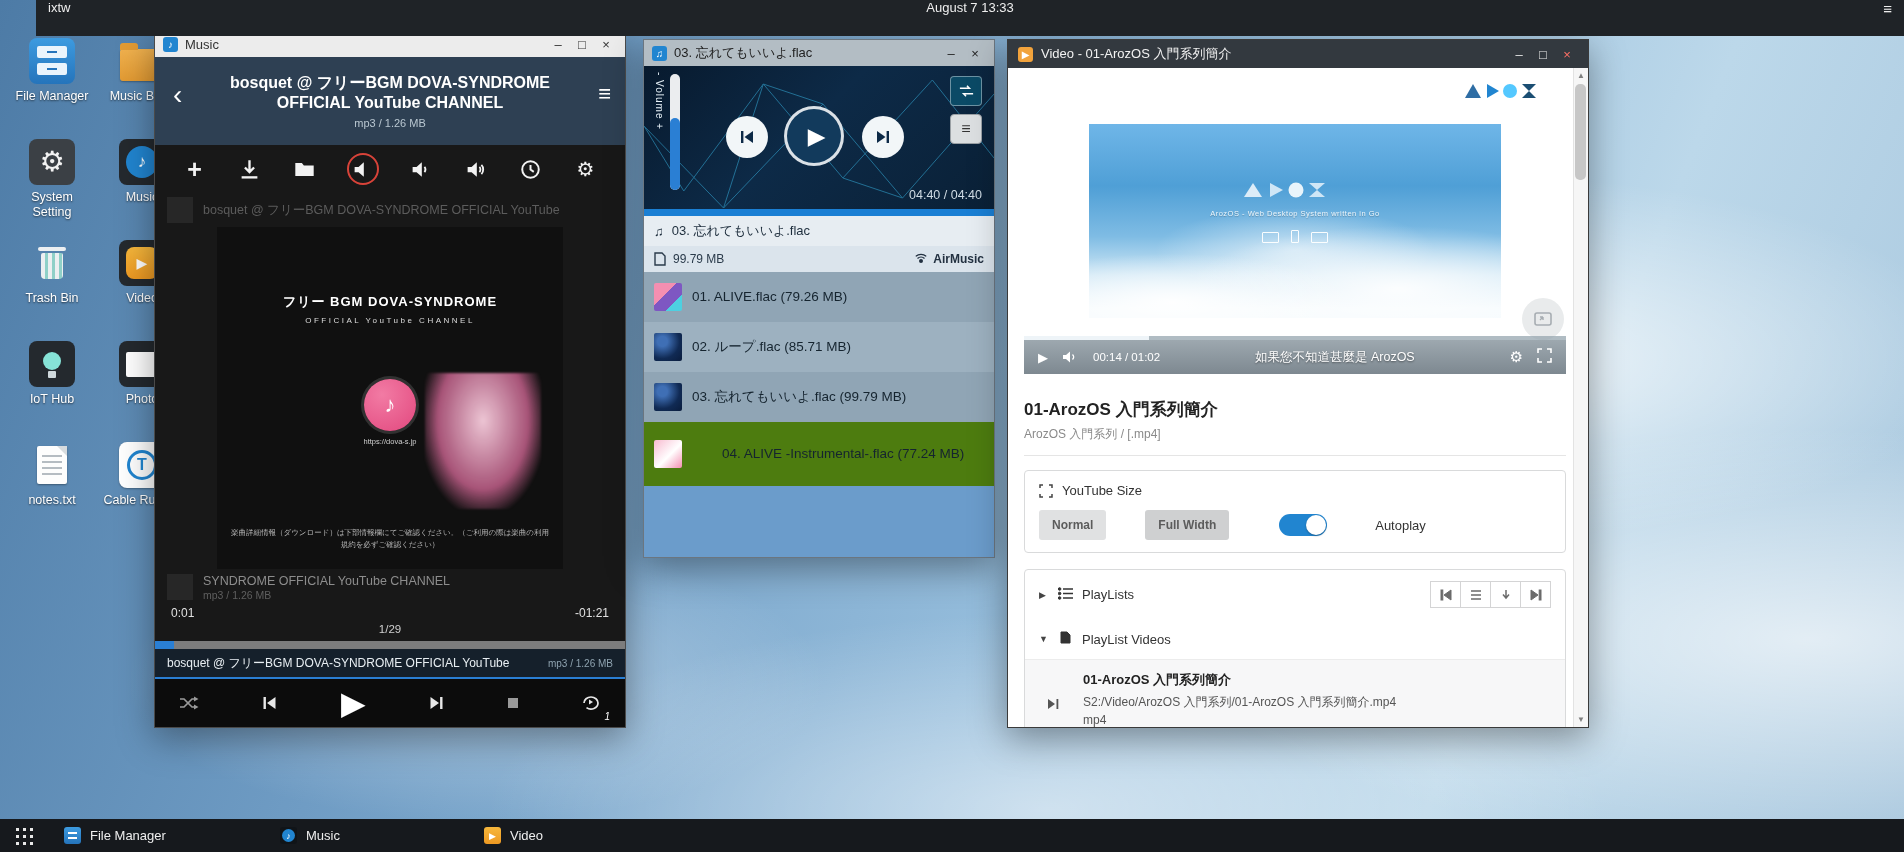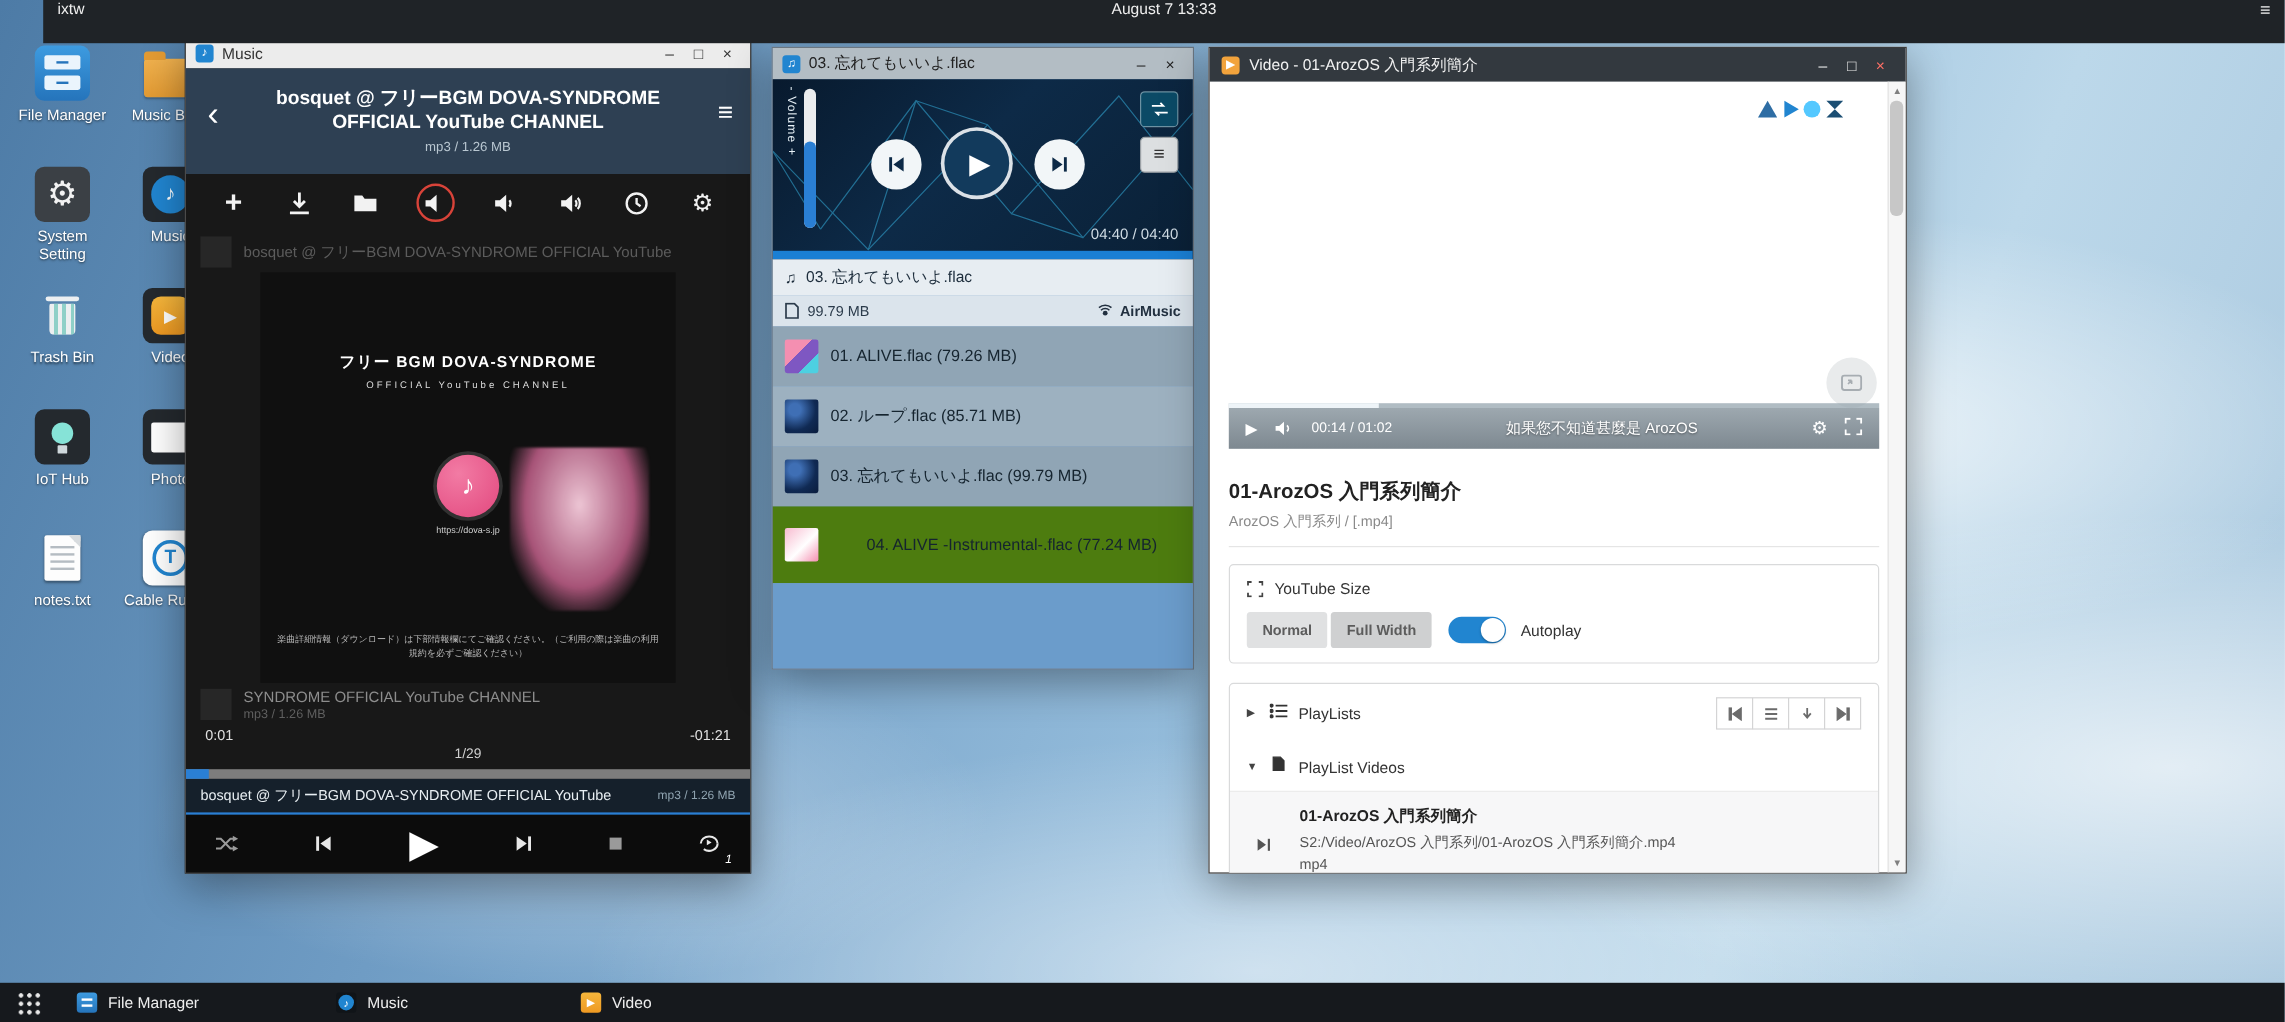--- a/index.html
+++ b/index.html
@@ -185,21 +185,21 @@
 .vtime { font-size:11.5px; }
 .vcaption { margin:0 auto; font-size:12.5px; text-shadow:0 1px 2px rgba(0,0,0,.45); }
 .vgear { font-size:15px; color:#fff; background:none; border:none; }
 .vfs svg { stroke:#fff; fill:none; width:15px; height:15px; }
 .vheading { margin-top:22px; font-size:17px; font-weight:bold; color:#222; }
 .vsub { margin-top:5px; font-size:12px; color:#8a8a8a; padding-bottom:12px; border-bottom:1px solid #e5e5e5; }
 .vcard { border:1px solid #d9dadb; border-radius:4px; margin-top:14px; background:#fff; }
 .sscard { padding:12px 14px; }
 .ss-label { display:flex; gap:9px; align-items:center; font-size:13px; color:#333; }
 .ss-label svg { stroke:#444; fill:none; width:14px; height:14px; }
-.ss-controls { display:flex; align-items:center; margin-top:12px; }
+.ss-controls { display:flex; align-items:center; margin-top:12px;gap:36px; }
 .ss-btn { font-size:12px; font-weight:bold; color:#5c5c5c; background:#e0e1e2; border:none; padding:8px 13px; border-radius:3px; }
 .ss-btn.fw { background:#cfd0d1; margin-left:3px; }
 .toggle { width:48px; height:22px; border-radius:11px; background:#2185d0; position:relative; margin-left:14px; border:none; }
 .toggle .knob { position:absolute; right:1px; top:1px; width:20px; height:20px; border-radius:50%; background:#fff; box-shadow:0 1px 2px rgba(0,0,0,.3); }
 .ss-autoplay { margin-left:12px; font-size:13px; color:#333; }
 .plcard { margin-top:16px; }
 .pl-row { display:flex; align-items:center; gap:9px; padding:11px 14px; }
 .caret { font-size:9px; color:#444; width:10px; }
 .pl-ic svg { width:15px; height:13px; fill:#333; stroke:#333; }
 .pl-label { font-size:13px; color:#333; }
@@ -520,20 +520,37 @@
     <span class="vbrand">
       <svg width="80" height="18" viewBox="0 0 80 18">
         <polygon points="9,2 17,16 1,16" fill="#2e6da4"></polygon>
         <polygon points="23,2 35,9 23,16" fill="#2185d0"></polygon>
         <circle cx="46" cy="9" r="7" fill="#54c8ff"></circle>
         <polygon points="58,2 72,2 65,9" fill="#1b4e73"></polygon>
         <polygon points="58,16 72,16 65,9" fill="#1b4e73"></polygon>
       </svg>
     </span>
     <div class="vplayer">
+      <div class="vsky">
+        <div class="vsky-logo">
+          <svg width="104" height="20" viewBox="0 0 104 20">
+            <polygon points="10,3 19,17 1,17" fill="#dcecf8"></polygon>
+            <polygon points="27,3 40,10 27,17" fill="#cfe6f6"></polygon>
+            <circle cx="53" cy="10" r="7.5" fill="#e8f4fb"></circle>
+            <polygon points="66,3 82,3 74,10" fill="#cfe6f6"></polygon>
+            <polygon points="66,17 82,17 74,10" fill="#cfe6f6"></polygon>
+          </svg>
+          <div class="vsky-brandtext">ArozOS - Web Desktop System written in Go</div>
+          <div class="vsky-devices">
+            <span class="dev mon"></span>
+              <span class="dev ph"></span>
+              <span class="dev lap"></span>
+          </div>
+        </div>
+      </div>
       <div class="vpip">
         <svg viewBox="0 0 18 16">
             <rect x="1" y="2" width="16" height="12" rx="2" stroke-width="1.6"></rect>
             <path d="M6 9l3-3m0 0v3m0-3H6" stroke-width="1.4"></path>
           </svg>
       </div>
       <div class="vctrl">
         <div class="vctrl-progress">
             <span class="done"></span>
           </div>

